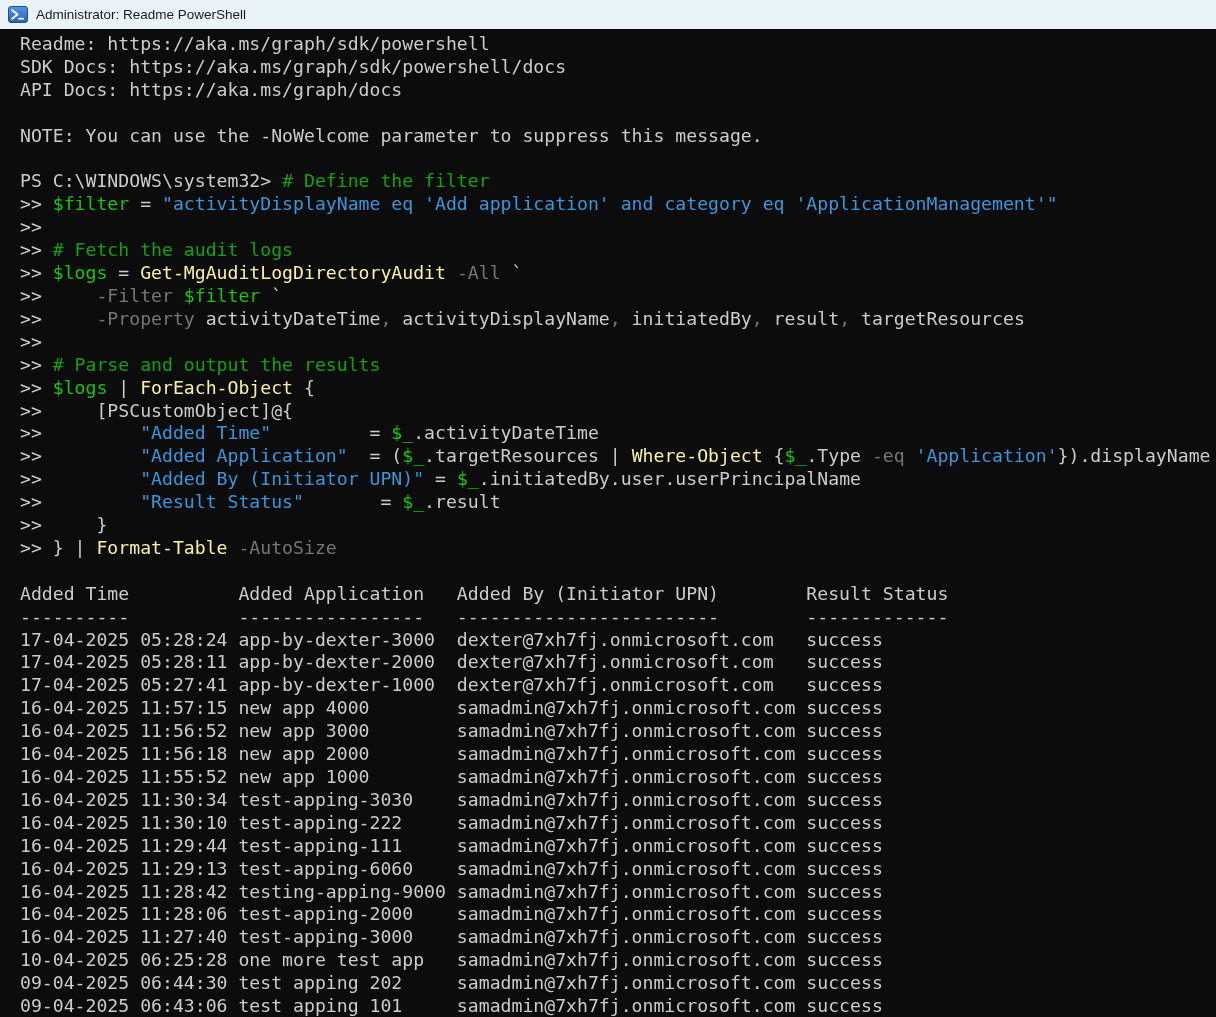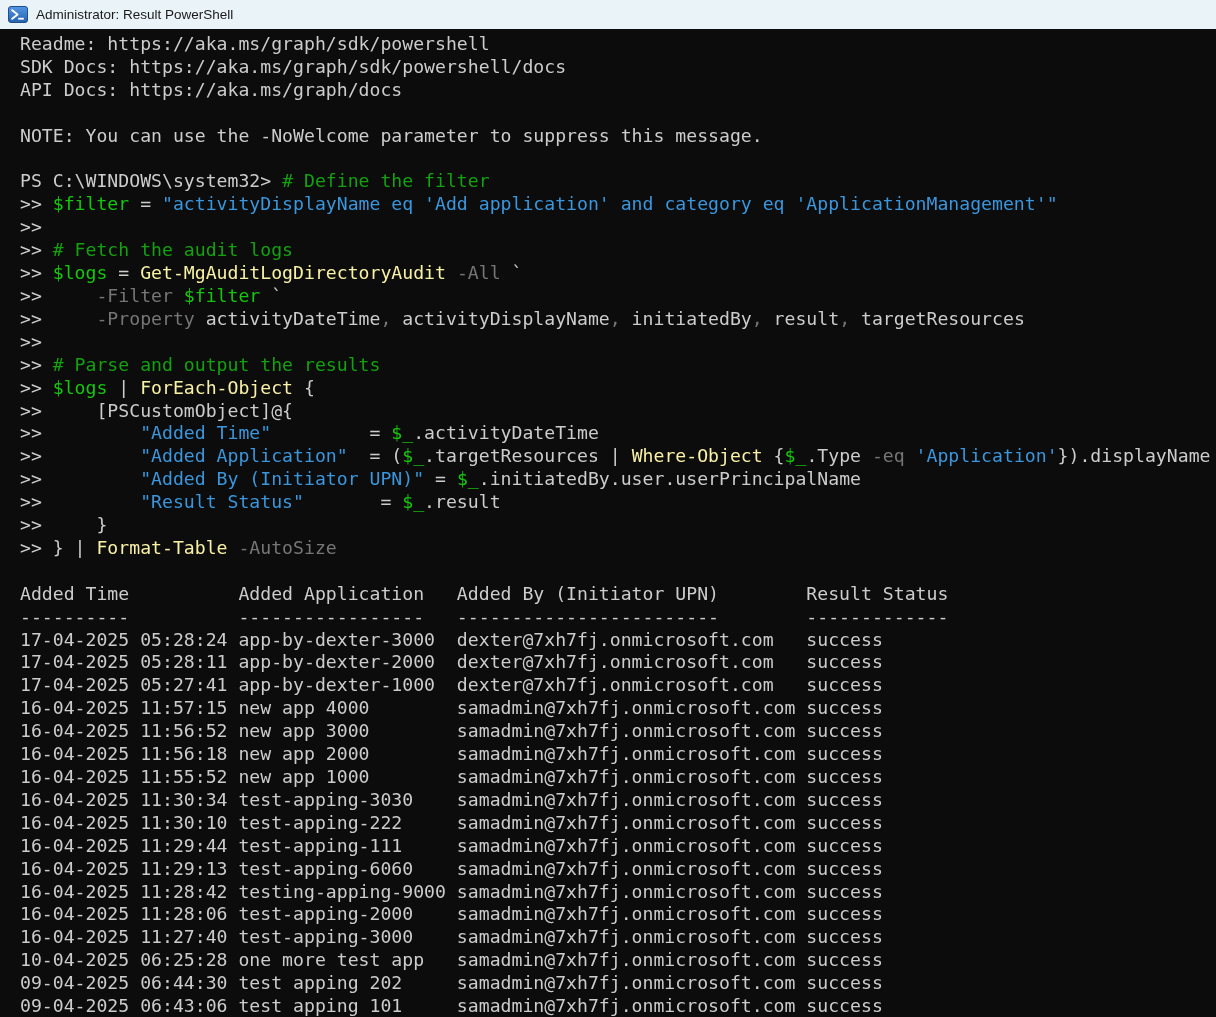--- a/index.html
+++ b/index.html
@@ -64,18 +64,18 @@
           <linearGradient id="psg" x1="0" y1="0" x2="0" y2="1">
             <stop offset="0" stop-color="#5395E5"></stop>
             <stop offset="1" stop-color="#2663AE"></stop>
           </linearGradient>
         </defs>
         <rect x="0.5" y="0.5" width="19" height="16" rx="2.5" fill="url(#psg)" stroke="#1E4E8C" stroke-width="1"></rect>
         <path d="M4.2 4.2 L9.6 8.5 L4.2 12.8" fill="none" stroke="#FFFFFF" stroke-width="1.9" stroke-linecap="round" stroke-linejoin="round"></path>
         <rect x="10.2" y="11.8" width="5.6" height="1.8" fill="#FFFFFF"></rect>
       </svg>
     </span>
-    <span class="title-text">Administrator: Result PowerShell</span>
+    <span class="title-text">Administrator: Readme PowerShell</span>
   </div>
   <div class="terminal">
     <pre class="term-pre" id="term"><div class="term-line"><span>Readme: https://aka.ms/graph/sdk/powershell</span></div><div class="term-line"><span>SDK Docs: https://aka.ms/graph/sdk/powershell/docs</span></div><div class="term-line"><span>API Docs: https://aka.ms/graph/docs</span></div><div class="term-line"><span></span></div><div class="term-line"><span>NOTE: You can use the -NoWelcome parameter to suppress this message.</span></div><div class="term-line"><span></span></div><div class="term-line"><span>PS C:\WINDOWS\system32&gt; </span><span style="color: rgb(19, 161, 14);"># Define the filter</span></div><div class="term-line"><span>&gt;&gt; </span><span style="color: rgb(22, 198, 12);">$filter</span><span> = </span><span style="color: rgb(58, 150, 221);">"activityDisplayName eq 'Add application' and category eq 'ApplicationManagement'"</span></div><div class="term-line"><span>&gt;&gt;</span></div><div class="term-line"><span>&gt;&gt; </span><span style="color: rgb(19, 161, 14);"># Fetch the audit logs</span></div><div class="term-line"><span>&gt;&gt; </span><span style="color: rgb(22, 198, 12);">$logs</span><span> = </span><span style="color: rgb(249, 241, 165);">Get-MgAuditLogDirectoryAudit</span><span> </span><span style="color: rgb(118, 118, 118);">-All</span><span> `</span></div><div class="term-line"><span>&gt;&gt;     </span><span style="color: rgb(118, 118, 118);">-Filter</span><span> </span><span style="color: rgb(22, 198, 12);">$filter</span><span> `</span></div><div class="term-line"><span>&gt;&gt;     </span><span style="color: rgb(118, 118, 118);">-Property</span><span> activityDateTime</span><span style="color: rgb(118, 118, 118);">,</span><span> activityDisplayName</span><span style="color: rgb(118, 118, 118);">,</span><span> initiatedBy</span><span style="color: rgb(118, 118, 118);">,</span><span> result</span><span style="color: rgb(118, 118, 118);">,</span><span> targetResources</span></div><div class="term-line"><span>&gt;&gt;</span></div><div class="term-line"><span>&gt;&gt; </span><span style="color: rgb(19, 161, 14);"># Parse and output the results</span></div><div class="term-line"><span>&gt;&gt; </span><span style="color: rgb(22, 198, 12);">$logs</span><span> | </span><span style="color: rgb(249, 241, 165);">ForEach-Object</span><span> {</span></div><div class="term-line"><span>&gt;&gt;     [PSCustomObject]@{</span></div><div class="term-line"><span>&gt;&gt;         </span><span style="color: rgb(58, 150, 221);">"Added Time"</span><span>         = </span><span style="color: rgb(22, 198, 12);">$_</span><span>.activityDateTime</span></div><div class="term-line"><span>&gt;&gt;         </span><span style="color: rgb(58, 150, 221);">"Added Application"</span><span>  = (</span><span style="color: rgb(22, 198, 12);">$_</span><span>.targetResources | </span><span style="color: rgb(249, 241, 165);">Where-Object</span><span> {</span><span style="color: rgb(22, 198, 12);">$_</span><span>.Type </span><span style="color: rgb(118, 118, 118);">-eq</span><span> </span><span style="color: rgb(58, 150, 221);">'Application'</span><span>}).displayName</span></div><div class="term-line"><span>&gt;&gt;         </span><span style="color: rgb(58, 150, 221);">"Added By (Initiator UPN)"</span><span> = </span><span style="color: rgb(22, 198, 12);">$_</span><span>.initiatedBy.user.userPrincipalName</span></div><div class="term-line"><span>&gt;&gt;         </span><span style="color: rgb(58, 150, 221);">"Result Status"</span><span>       = </span><span style="color: rgb(22, 198, 12);">$_</span><span>.result</span></div><div class="term-line"><span>&gt;&gt;     }</span></div><div class="term-line"><span>&gt;&gt; } | </span><span style="color: rgb(249, 241, 165);">Format-Table</span><span> </span><span style="color: rgb(118, 118, 118);">-AutoSize</span></div><div class="term-line"><span></span></div><div class="term-line"><span>Added Time          Added Application   Added By (Initiator UPN)        Result Status</span></div><div class="term-line"><span>----------          -----------------   ------------------------        -------------</span></div><div class="term-line"><span>17-04-2025 05:28:24 app-by-dexter-3000  dexter@7xh7fj.onmicrosoft.com   success</span></div><div class="term-line"><span>17-04-2025 05:28:11 app-by-dexter-2000  dexter@7xh7fj.onmicrosoft.com   success</span></div><div class="term-line"><span>17-04-2025 05:27:41 app-by-dexter-1000  dexter@7xh7fj.onmicrosoft.com   success</span></div><div class="term-line"><span>16-04-2025 11:57:15 new app 4000        samadmin@7xh7fj.onmicrosoft.com success</span></div><div class="term-line"><span>16-04-2025 11:56:52 new app 3000        samadmin@7xh7fj.onmicrosoft.com success</span></div><div class="term-line"><span>16-04-2025 11:56:18 new app 2000        samadmin@7xh7fj.onmicrosoft.com success</span></div><div class="term-line"><span>16-04-2025 11:55:52 new app 1000        samadmin@7xh7fj.onmicrosoft.com success</span></div><div class="term-line"><span>16-04-2025 11:30:34 test-apping-3030    samadmin@7xh7fj.onmicrosoft.com success</span></div><div class="term-line"><span>16-04-2025 11:30:10 test-apping-222     samadmin@7xh7fj.onmicrosoft.com success</span></div><div class="term-line"><span>16-04-2025 11:29:44 test-apping-111     samadmin@7xh7fj.onmicrosoft.com success</span></div><div class="term-line"><span>16-04-2025 11:29:13 test-apping-6060    samadmin@7xh7fj.onmicrosoft.com success</span></div><div class="term-line"><span>16-04-2025 11:28:42 testing-apping-9000 samadmin@7xh7fj.onmicrosoft.com success</span></div><div class="term-line"><span>16-04-2025 11:28:06 test-apping-2000    samadmin@7xh7fj.onmicrosoft.com success</span></div><div class="term-line"><span>16-04-2025 11:27:40 test-apping-3000    samadmin@7xh7fj.onmicrosoft.com success</span></div><div class="term-line"><span>10-04-2025 06:25:28 one more test app   samadmin@7xh7fj.onmicrosoft.com success</span></div><div class="term-line"><span>09-04-2025 06:44:30 test apping 202     samadmin@7xh7fj.onmicrosoft.com success</span></div><div class="term-line"><span>09-04-2025 06:43:06 test apping 101     samadmin@7xh7fj.onmicrosoft.com success</span></div></pre>
   </div>
 </div>
 
 </body></html>

